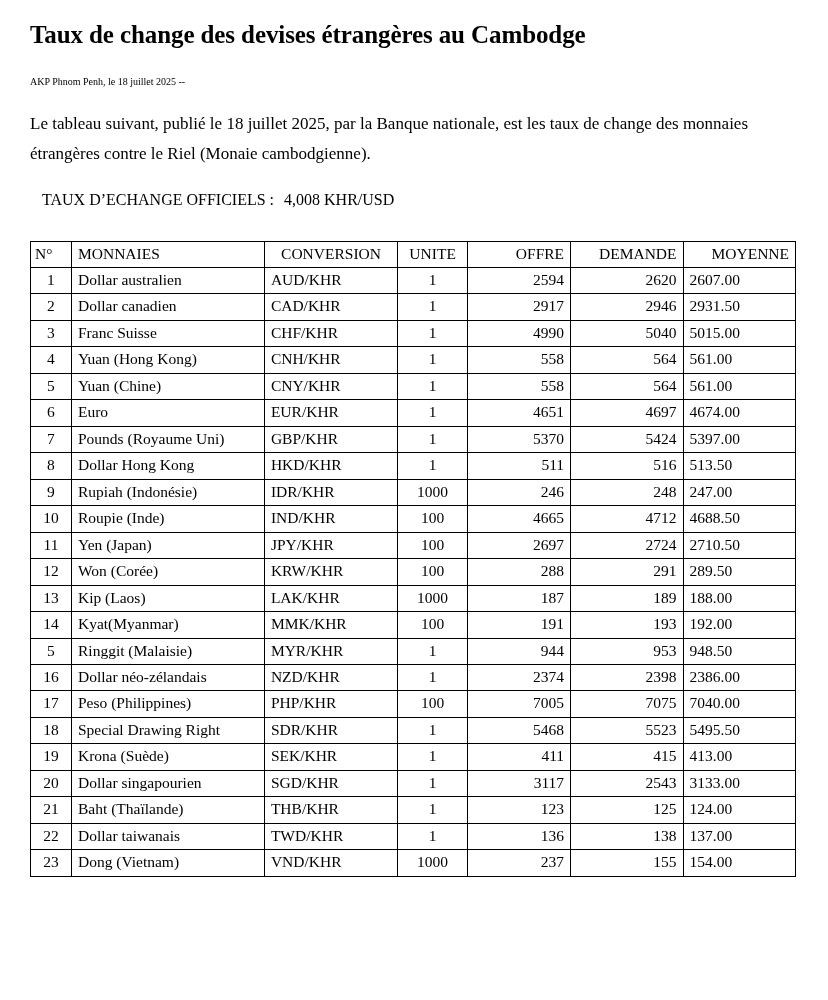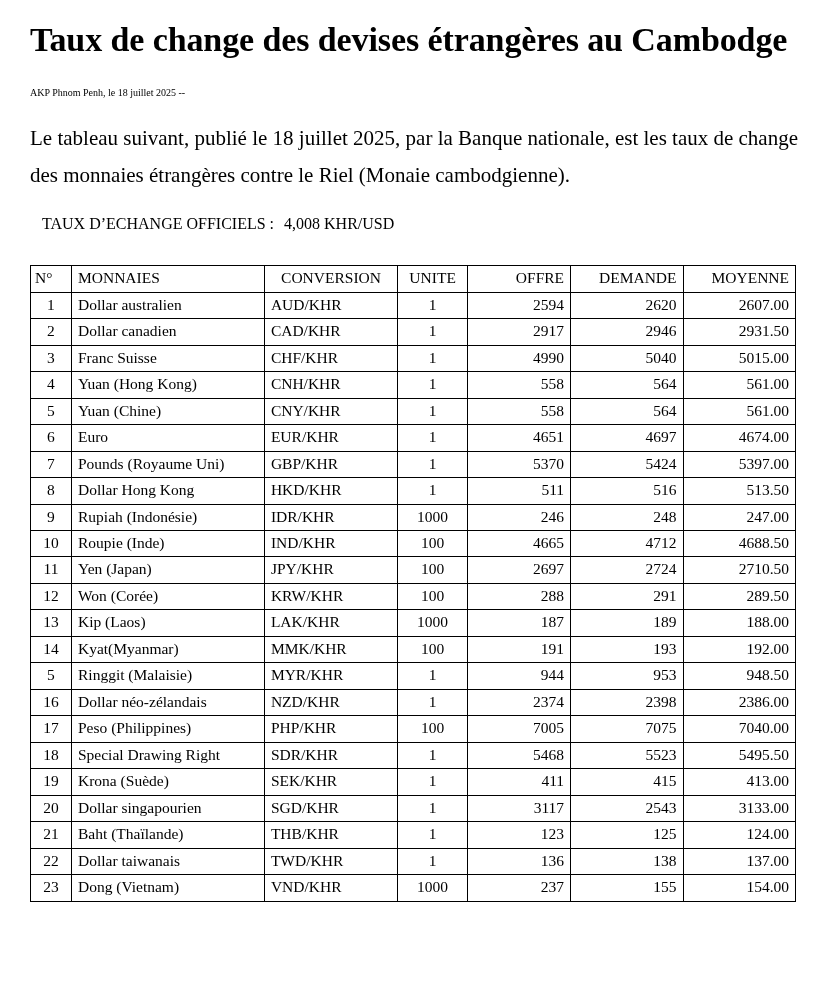--- a/index.html
+++ b/index.html
@@ -14,32 +14,32 @@
     color: #000000;
     overflow: hidden;
   }
   .page {
     box-sizing: border-box;
     width: 828px;
     height: 1000px;
     padding: 14px 28px 0 28px;
   }
   .doc-title {
-    font-size: 34px;
+    font-size: 25px;
     font-weight: bold;
     letter-spacing: -0.1px;
     margin: 6px 0 0 2px;
     line-height: 1.2;
   }
   .dateline {
     font-size: 10px;
     margin: 26px 0 0 2px;
   }
   .intro {
-    font-size: 21px;
+    font-size: 17px;
     margin: 22px 0 0 2px;
     line-height: 1.75;
     max-width: 770px;
   }
   .official-rate {
     font-size: 16px;
     margin: 22px 0 0 14px;
   }
   .official-rate .rate-value {
     margin-left: 10px;
@@ -56,21 +56,21 @@
     font-weight: normal;
     line-height: 1.45;
     white-space: nowrap;
   }
   .c-no { width: 34px; text-align: center; }
   .c-name { width: 196px; text-align: left; font-family: Liberation Serif, serif; }
   .c-conv { width: 130px; text-align: left; }
   .c-unit { width: 62px; text-align: center; }
   .c-offre { width: 110px; text-align: right; }
   .c-demande { width: 110px; text-align: right; }
-  .c-moyenne { width: 110px; text-align: right; }
+  .c-moyenne { width: 110px; }
   thead td { text-align: left; }
   thead td.c-no { text-align: left; padding-left: 4px; }
   thead td.c-conv { text-align: center; }
   thead td.c-unit { text-align: center; }
   thead td.c-offre,
   thead td.c-demande,
   thead td.c-moyenne { text-align: right; }
 </style>
 </head>
 <body>

